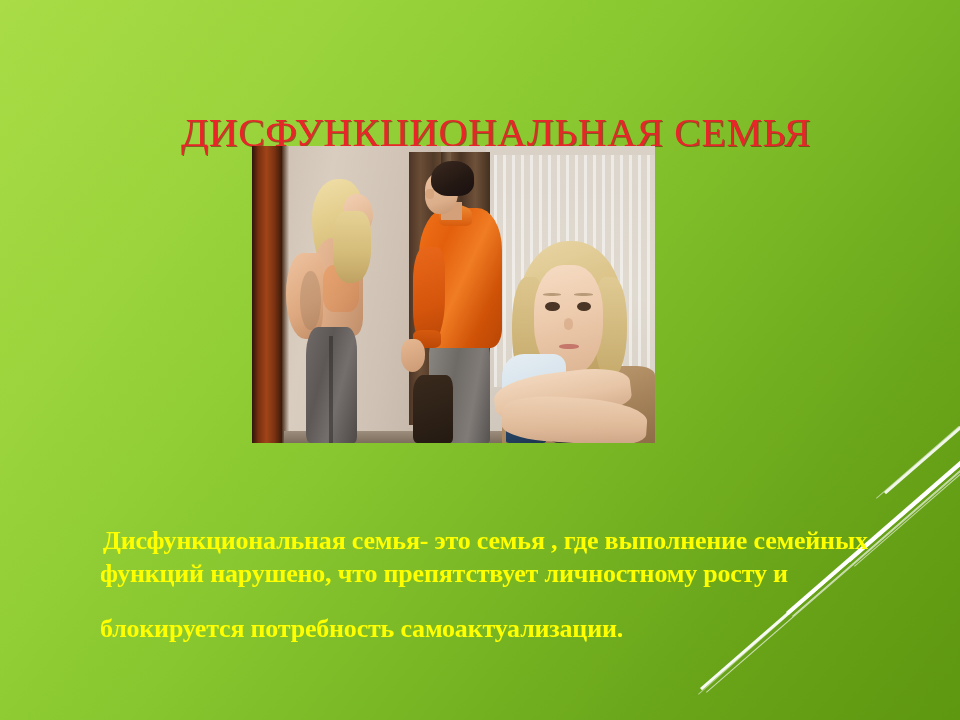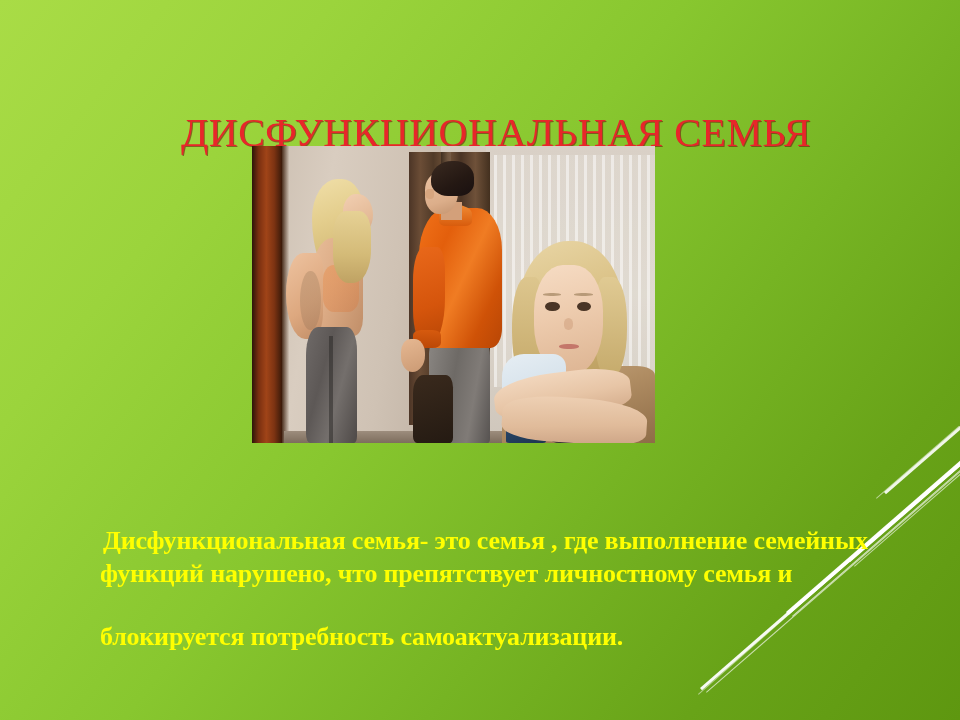--- a/index.html
+++ b/index.html
@@ -299,21 +299,21 @@
   .body-line {
     color: #ffff00;
     font-weight: bold;
     font-size: 26px;
     line-height: 33px;
     letter-spacing: -0.2px;
     white-space: nowrap;
   }
   .body-line.l1 { padding-left: 7px; }
   .body-line.l2 { padding-left: 4px; }
-  .body-line.l3 { padding-left: 4px; margin-top: 30px; }
+  .body-line.l3 { padding-left: 4px; margin-top: 22px; }
 </style>
 </head>
 <body>
 
 <div id="slide">
 
   <div class="deco-layer">
     <div class="deco-line" style="left:700px; top:688px; width:360px; height:3.4px; transform:rotate(-41deg); opacity:.95;"></div>
     <div class="deco-line" style="left:706px; top:692px; width:352px; height:1px; transform:rotate(-41deg); opacity:.65;"></div>
     <div class="deco-line" style="left:698px; top:694px; width:372px; height:0.8px; transform:rotate(-41.5deg); opacity:.5;"></div>
@@ -377,17 +377,17 @@
     <div class="ph g-mouth"></div>
     <div class="ph g-shirt"></div>
     <div class="ph g-navy"></div>
     <div class="ph g-sleeve-dark"></div>
     <div class="ph g-arm-a"></div>
     <div class="ph g-arm-b"></div>
   </div>
 
   <div id="body-text">
     <div class="body-line l1">Дисфункциональная семья- это семья , где выполнение семейных</div>
-    <div class="body-line l2">функций нарушено, что препятствует личностному семья и</div>
+    <div class="body-line l2">функций нарушено, что препятствует личностному росту и</div>
     <div class="body-line l3">блокируется потребность самоактуализации.</div>
   </div>
 
 </div>
 
 </body></html>

